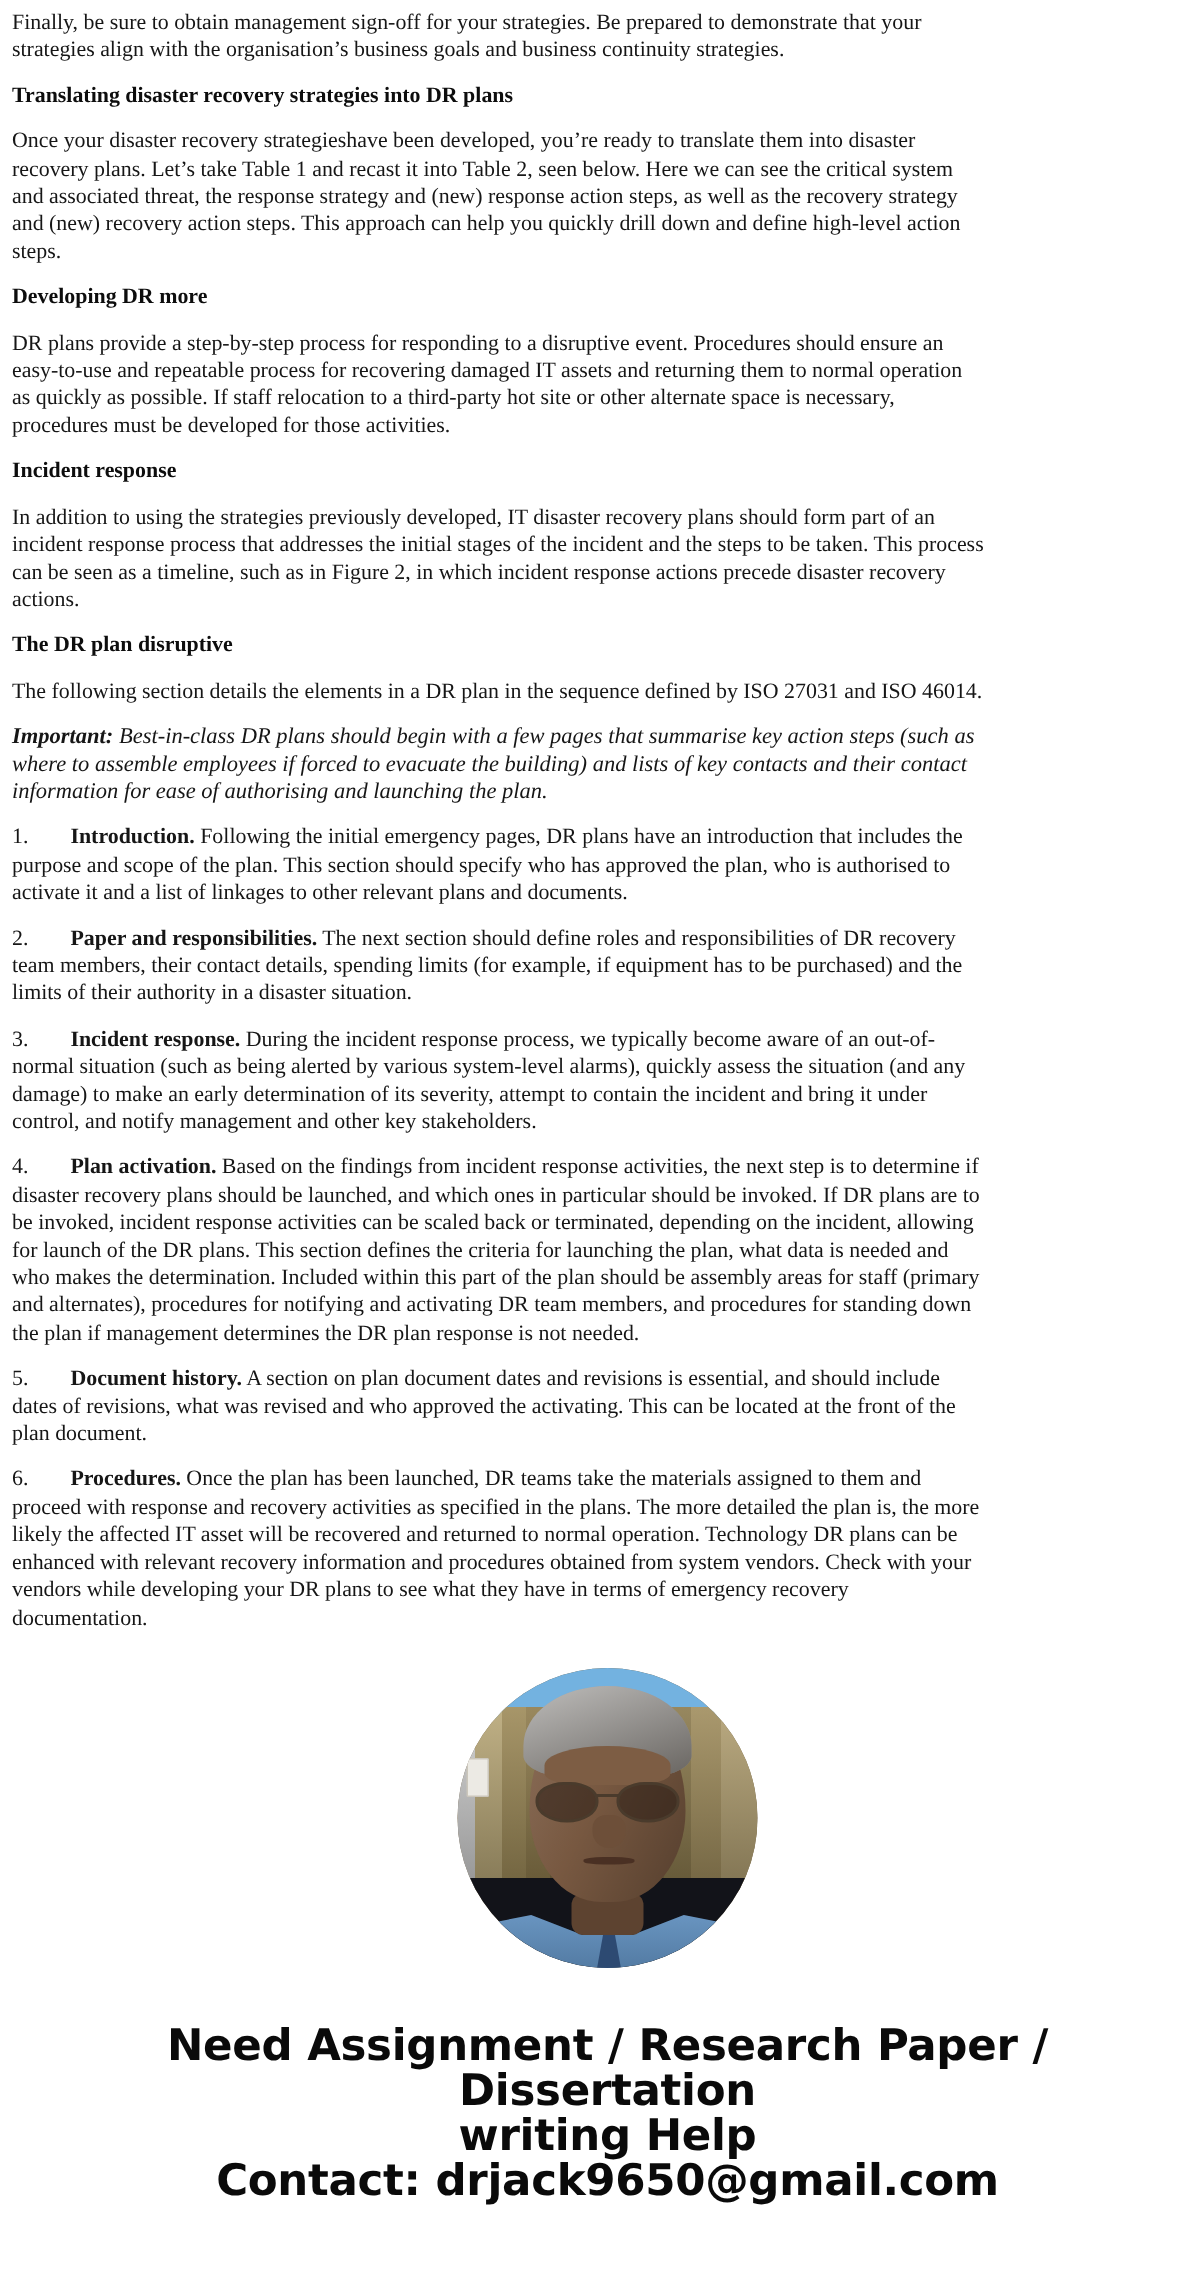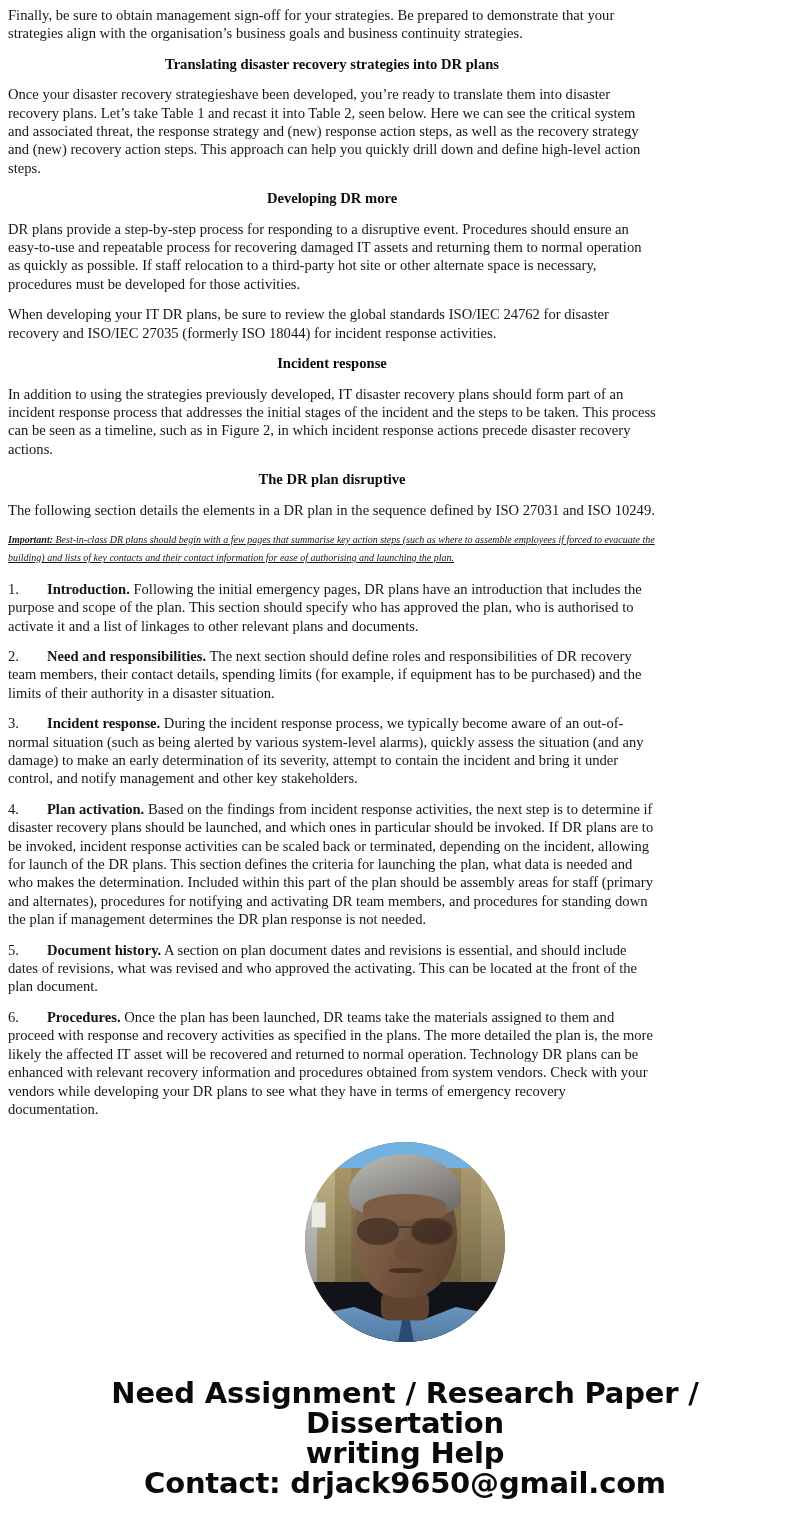--- a/index.html
+++ b/index.html
@@ -26,29 +26,27 @@
     margin: 0 0 12px 0;
     text-align: left;
     color: #161616;
   }
   h3.section-heading {
     font-size: 14.6px;
     line-height: 18.4px;
     font-weight: bold;
     margin: 0 0 12px 0;
     color: #0d0d0d;
-    text-align: center;
   }
   p.important-note {
-    font-size: 10px;
+    font-size: 15px;
     line-height: 18.4px;
     font-style: italic;
     margin: 0 0 12px 0;
     color: #161616;
-    text-decoration: underline;
   }
   p.important-note .important-lead {
     font-weight: bold;
     font-style: italic;
   }
   p.list-item {
     font-size: 14.6px;
     line-height: 18.4px;
     margin: 0 0 12px 0;
     color: #161616;
@@ -243,35 +241,34 @@
   <p class="body-text">Finally, be sure to obtain management sign-off for your strategies. Be prepared to demonstrate that your strategies align with the organisation’s business goals and business continuity strategies.</p>
 
   <h3 class="section-heading">Translating disaster recovery strategies into DR plans</h3>
 
   <p class="body-text">Once your disaster recovery strategieshave been developed, you’re ready to translate them into disaster recovery plans. Let’s take Table 1 and recast it into Table 2, seen below. Here we can see the critical system and associated threat, the response strategy and (new) response action steps, as well as the recovery strategy and (new) recovery action steps. This approach can help you quickly drill down and define high-level action steps.</p>
 
   <h3 class="section-heading">Developing DR more</h3>
 
   <p class="body-text">DR plans provide a step-by-step process for responding to a disruptive event. Procedures should ensure an easy-to-use and repeatable process for recovering damaged IT assets and returning them to normal operation as quickly as possible. If staff relocation to a third-party hot site or other alternate space is necessary, procedures must be developed for those activities.</p>
 
-  <p class="body-text">When developing your IT DR plans, be sure to review the global standards ISO/IEC 24762 for disaster recovery and ISO/IEC 27035 (formerly ISO 18044) for incident response activities.</p>
 
   <h3 class="section-heading">Incident response</h3>
 
   <p class="body-text">In addition to using the strategies previously developed, IT disaster recovery plans should form part of an incident response process that addresses the initial stages of the incident and the steps to be taken. This process can be seen as a timeline, such as in Figure 2, in which incident response actions precede disaster recovery actions.</p>
 
   <h3 class="section-heading">The DR plan disruptive</h3>
 
-  <p class="body-text">The following section details the elements in a DR plan in the sequence defined by ISO 27031 and ISO 10249.</p>
+  <p class="body-text">The following section details the elements in a DR plan in the sequence defined by ISO 27031 and ISO 46014.</p>
 
   <p class="important-note"><span class="important-lead">Important:</span><span> Best-in-class DR plans should begin with a few pages that summarise key action steps (such as where to assemble employees if forced to evacuate the building) and lists of key contacts and their contact information for ease of authorising and launching the plan.</span></p>
 
   <p class="list-item"><span class="item-number">1.</span><span class="item-gap"></span><span class="item-label">Introduction.</span><span> Following the initial emergency pages, DR plans have an introduction that includes the purpose and scope of the plan. This section should specify who has approved the plan, who is authorised to activate it and a list of linkages to other relevant plans and documents.</span></p>
 
-  <p class="list-item"><span class="item-number">2.</span><span class="item-gap"></span><span class="item-label">Need and responsibilities.</span><span> The next section should define roles and responsibilities of DR recovery team members, their contact details, spending limits (for example, if equipment has to be purchased) and the limits of their authority in a disaster situation.</span></p>
+  <p class="list-item"><span class="item-number">2.</span><span class="item-gap"></span><span class="item-label">Paper and responsibilities.</span><span> The next section should define roles and responsibilities of DR recovery team members, their contact details, spending limits (for example, if equipment has to be purchased) and the limits of their authority in a disaster situation.</span></p>
 
   <p class="list-item"><span class="item-number">3.</span><span class="item-gap"></span><span class="item-label">Incident response.</span><span> During the incident response process, we typically become aware of an out-of-normal situation (such as being alerted by various system-level alarms), quickly assess the situation (and any damage) to make an early determination of its severity, attempt to contain the incident and bring it under control, and notify management and other key stakeholders.</span></p>
 
   <p class="list-item"><span class="item-number">4.</span><span class="item-gap"></span><span class="item-label">Plan activation.</span><span> Based on the findings from incident response activities, the next step is to determine if disaster recovery plans should be launched, and which ones in particular should be invoked. If DR plans are to be invoked, incident response activities can be scaled back or terminated, depending on the incident, allowing for launch of the DR plans. This section defines the criteria for launching the plan, what data is needed and who makes the determination. Included within this part of the plan should be assembly areas for staff (primary and alternates), procedures for notifying and activating DR team members, and procedures for standing down the plan if management determines the DR plan response is not needed.</span></p>
 
   <p class="list-item"><span class="item-number">5.</span><span class="item-gap"></span><span class="item-label">Document history.</span><span> A section on plan document dates and revisions is essential, and should include dates of revisions, what was revised and who approved the activating. This can be located at the front of the plan document.</span></p>
 
   <p class="list-item"><span class="item-number">6.</span><span class="item-gap"></span><span class="item-label">Procedures.</span><span> Once the plan has been launched, DR teams take the materials assigned to them and proceed with response and recovery activities as specified in the plans. The more detailed the plan is, the more likely the affected IT asset will be recovered and returned to normal operation. Technology DR plans can be enhanced with relevant recovery information and procedures obtained from system vendors. Check with your vendors while developing your DR plans to see what they have in terms of emergency recovery documentation.</span></p>
 
   <div class="portrait-wrap">

